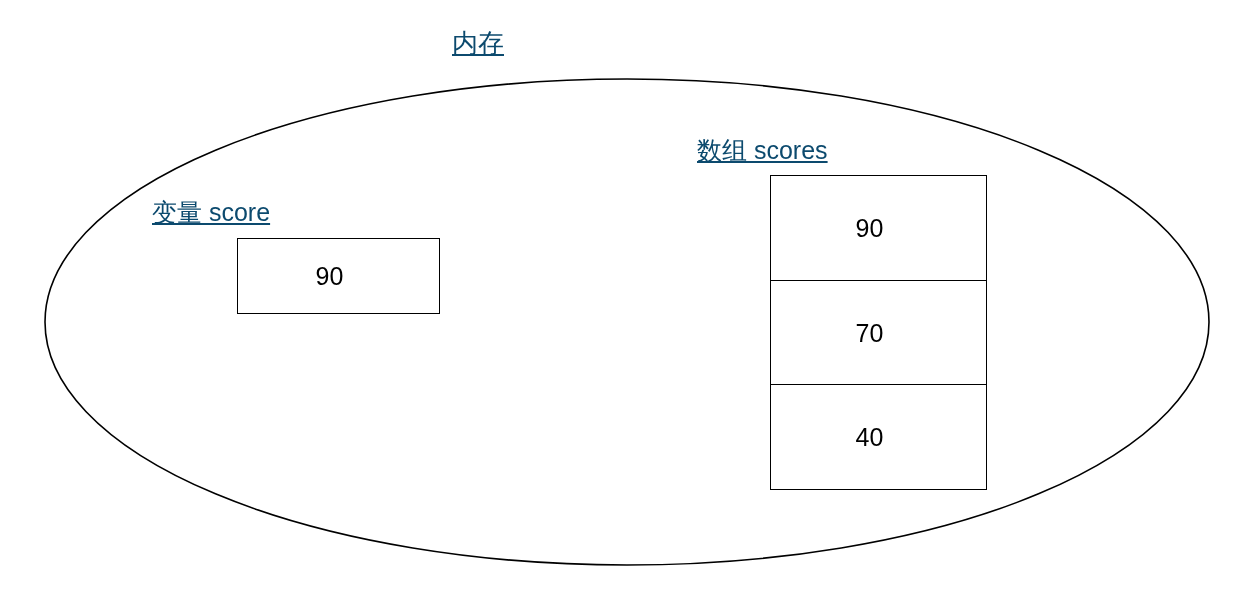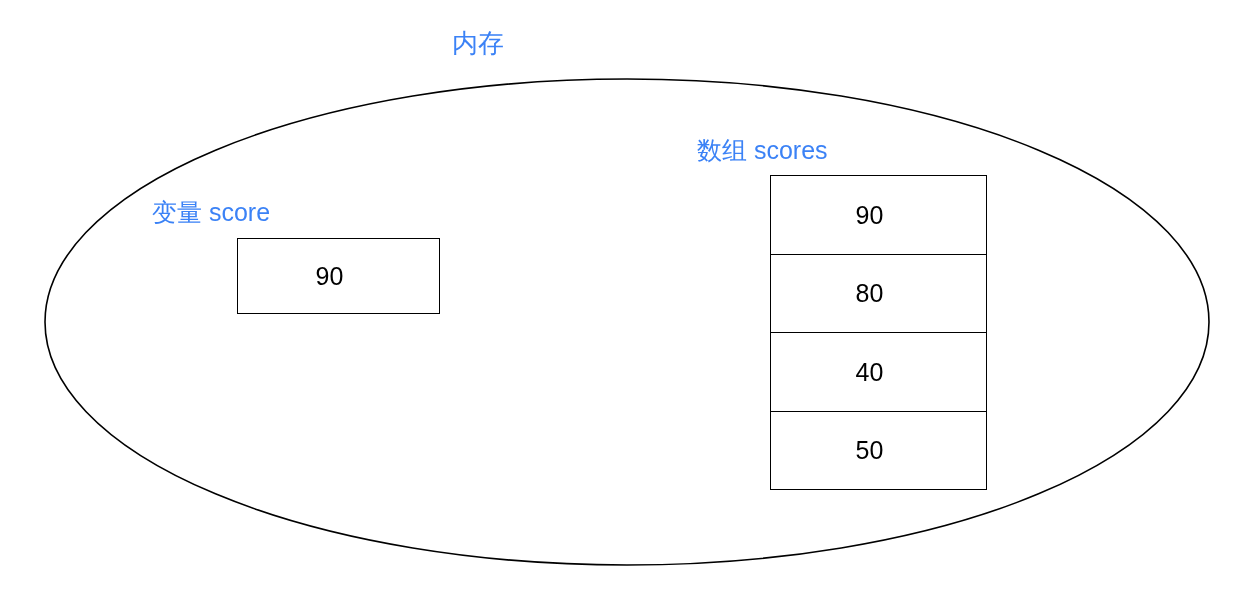--- a/index.html
+++ b/index.html
@@ -25,21 +25,22 @@
     top: 0;
     width: 1256px;
     height: 596px;
     pointer-events: none;
   }
   .label {
     position: absolute;
     font-size: 25px;
     line-height: 1;
     white-space: nowrap;
-    color: #3b82f6;
+    color: #0c4a6e;
+    text-decoration: underline;
   }
   #diagram-title {
     left: 452px;
     top: 30px;
     font-size: 26px;
   }
   #variable-label {
     left: 152px;
     top: 200px;
   }
@@ -118,23 +119,20 @@
     <div class="cell-value">90</div>
   </div>
 
   <div class="label" id="array-label">数组 scores</div>
 
   <div id="array-table">
     <div class="array-cell">
       <div class="cell-value">90</div>
     </div>
     <div class="array-cell">
-      <div class="cell-value">80</div>
+      <div class="cell-value">70</div>
     </div>
     <div class="array-cell">
       <div class="cell-value">40</div>
-    </div>
-    <div class="array-cell">
-      <div class="cell-value">50</div>
     </div>
   </div>
 
 </div>
 
 </body></html>

